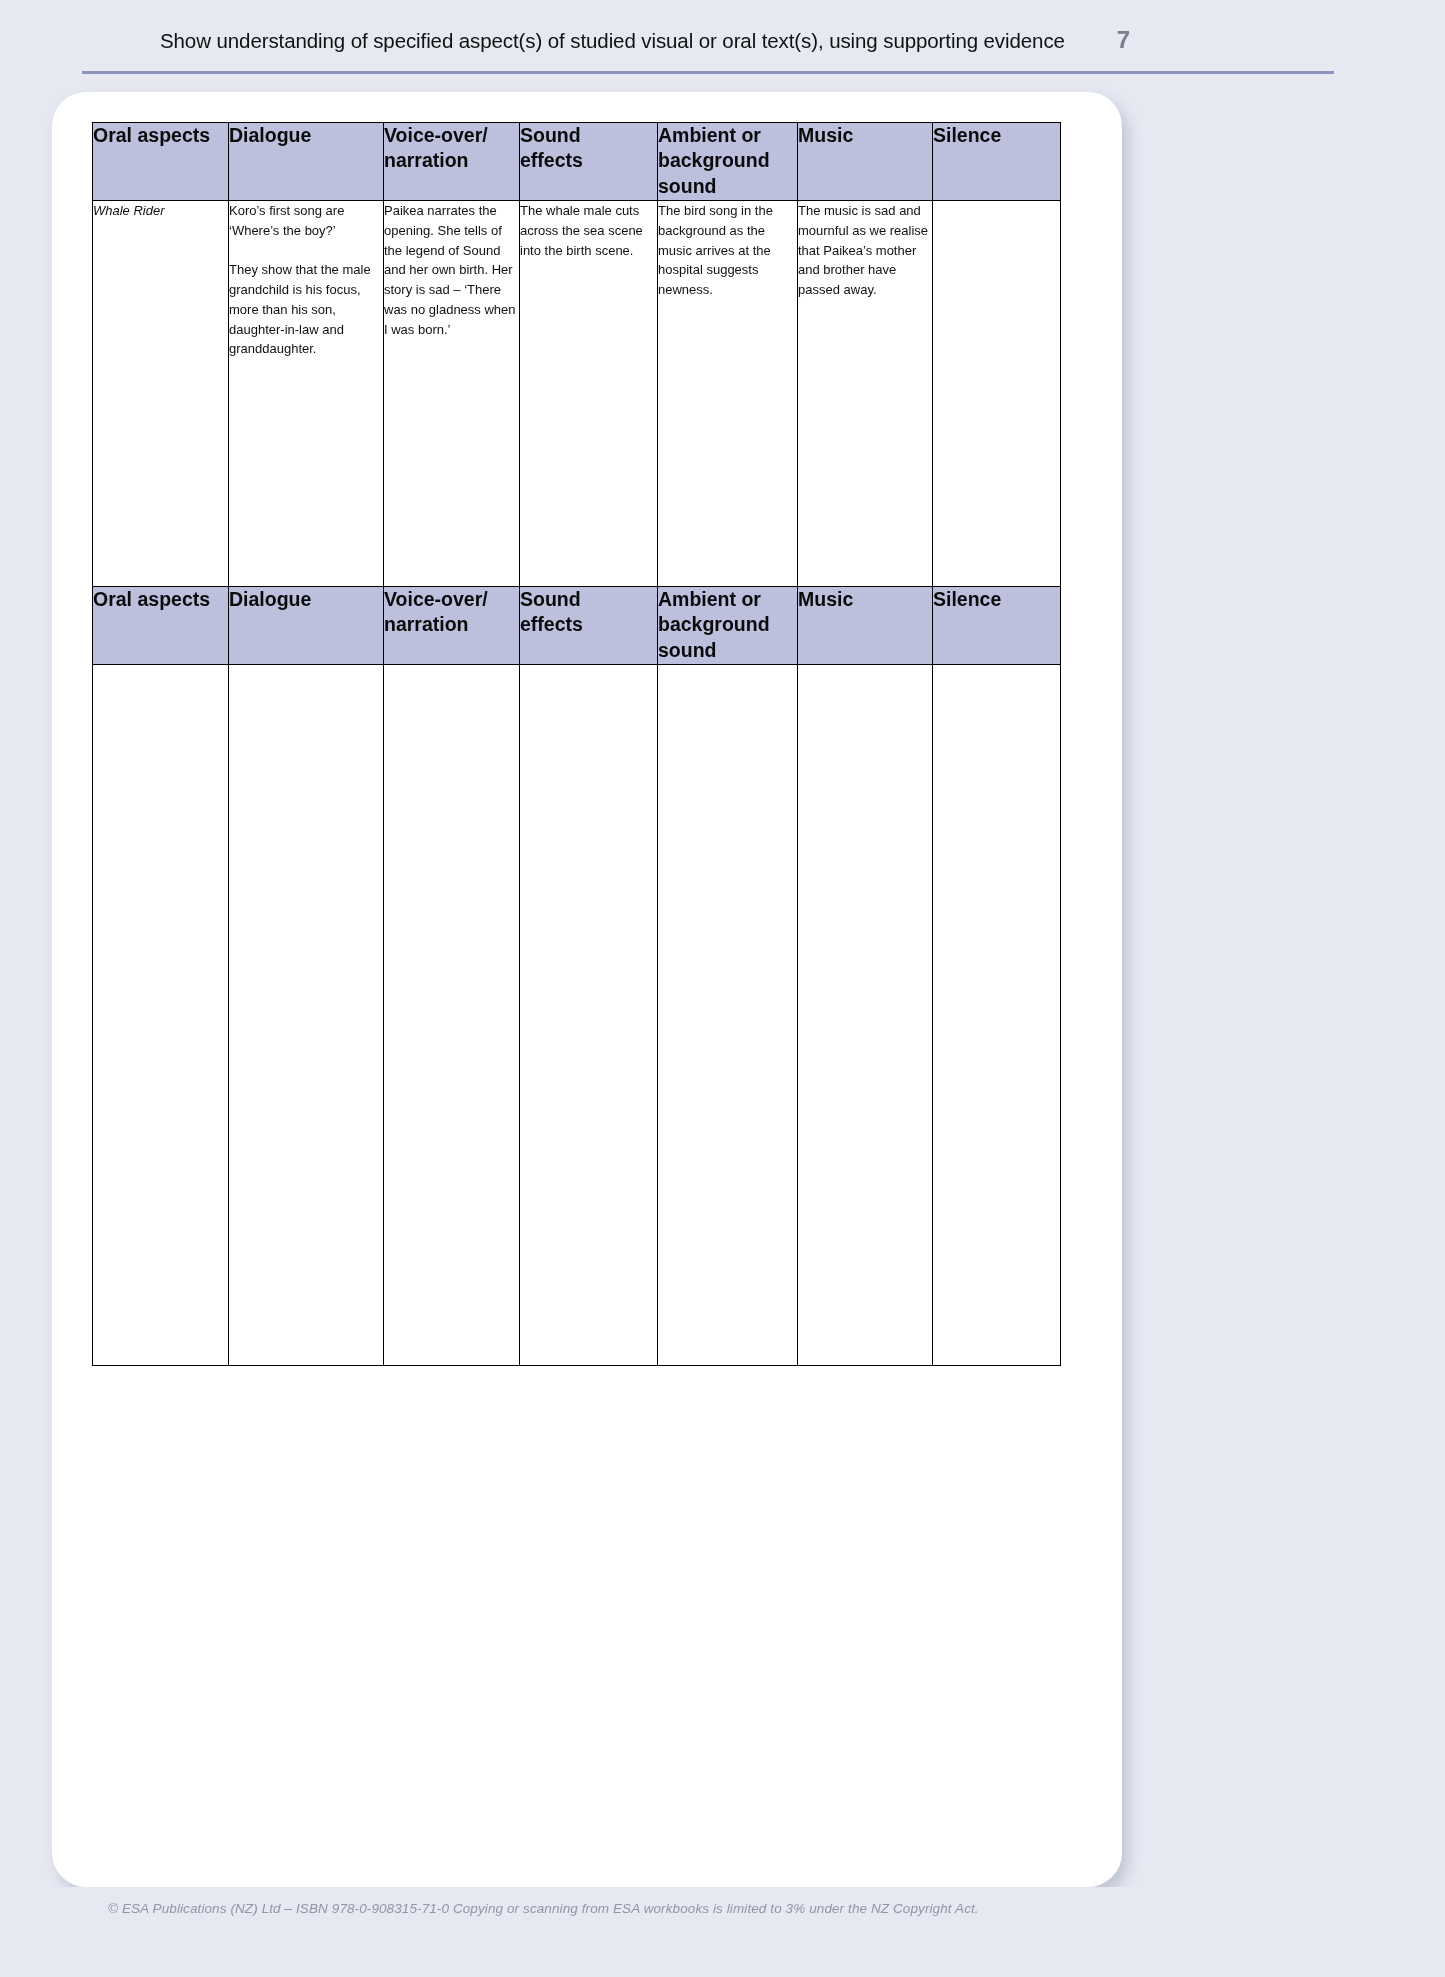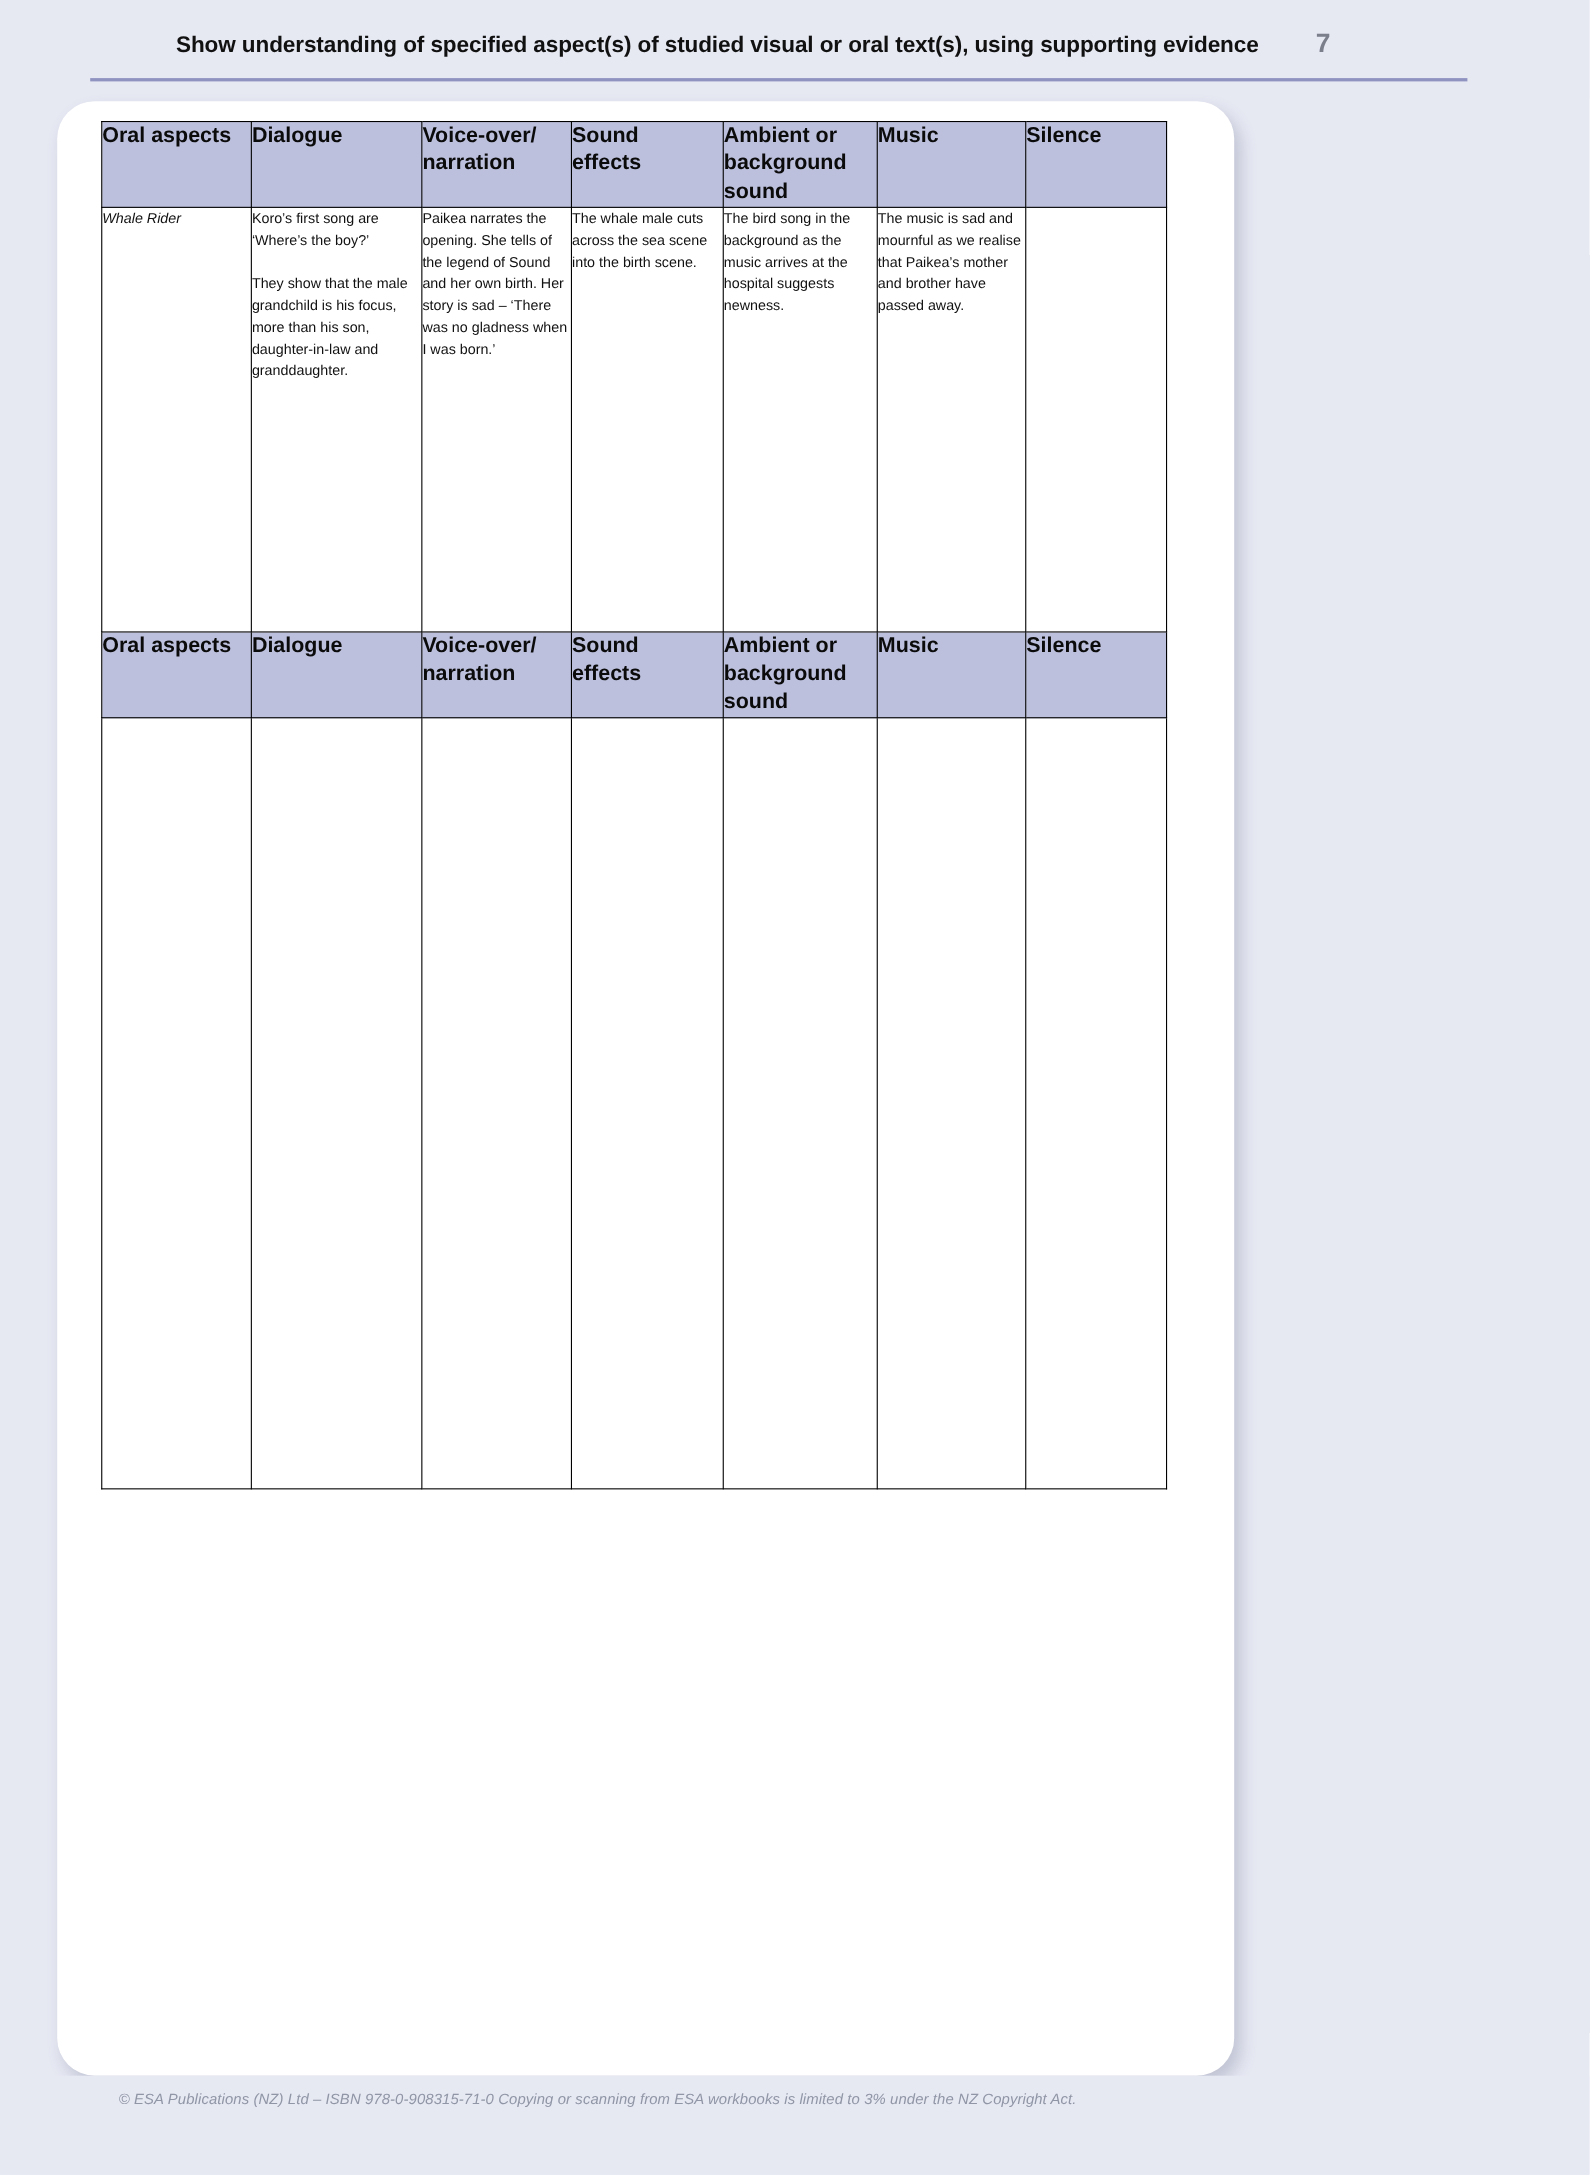--- a/index.html
+++ b/index.html
@@ -29,21 +29,21 @@
     position: absolute;
     left: 100px;
     right: 90px;
     top: 26px;
     display: flex;
     align-items: baseline;
     justify-content: flex-start;
   }
   .rh-title {
     font-size: 20.5px;
-    font-weight: bold;
+    font-weight: normal;
     color: #111111;
     letter-spacing: -0.1px;
     white-space: nowrap;
     margin-left: 60px;
   }
   .rh-page {
     font-size: 24px;
     font-weight: bold;
     color: #7b7f8c;
     margin-left: 52px;
@@ -75,20 +75,21 @@
     top: 18px;
     width: 994px;
   }
 
   
   table.grid {
     border-collapse: collapse;
     table-layout: fixed;
     width: 968px;
     margin-left: 2px;
+    margin-top: 12px;
   }
   table.grid td {
     border: 1.6px solid #000000;
     vertical-align: top;
     padding: 0;
   }
 
   th.hdr, td.hdr {
     background: #bcc0dd;
     border: 1.6px solid #000000;

